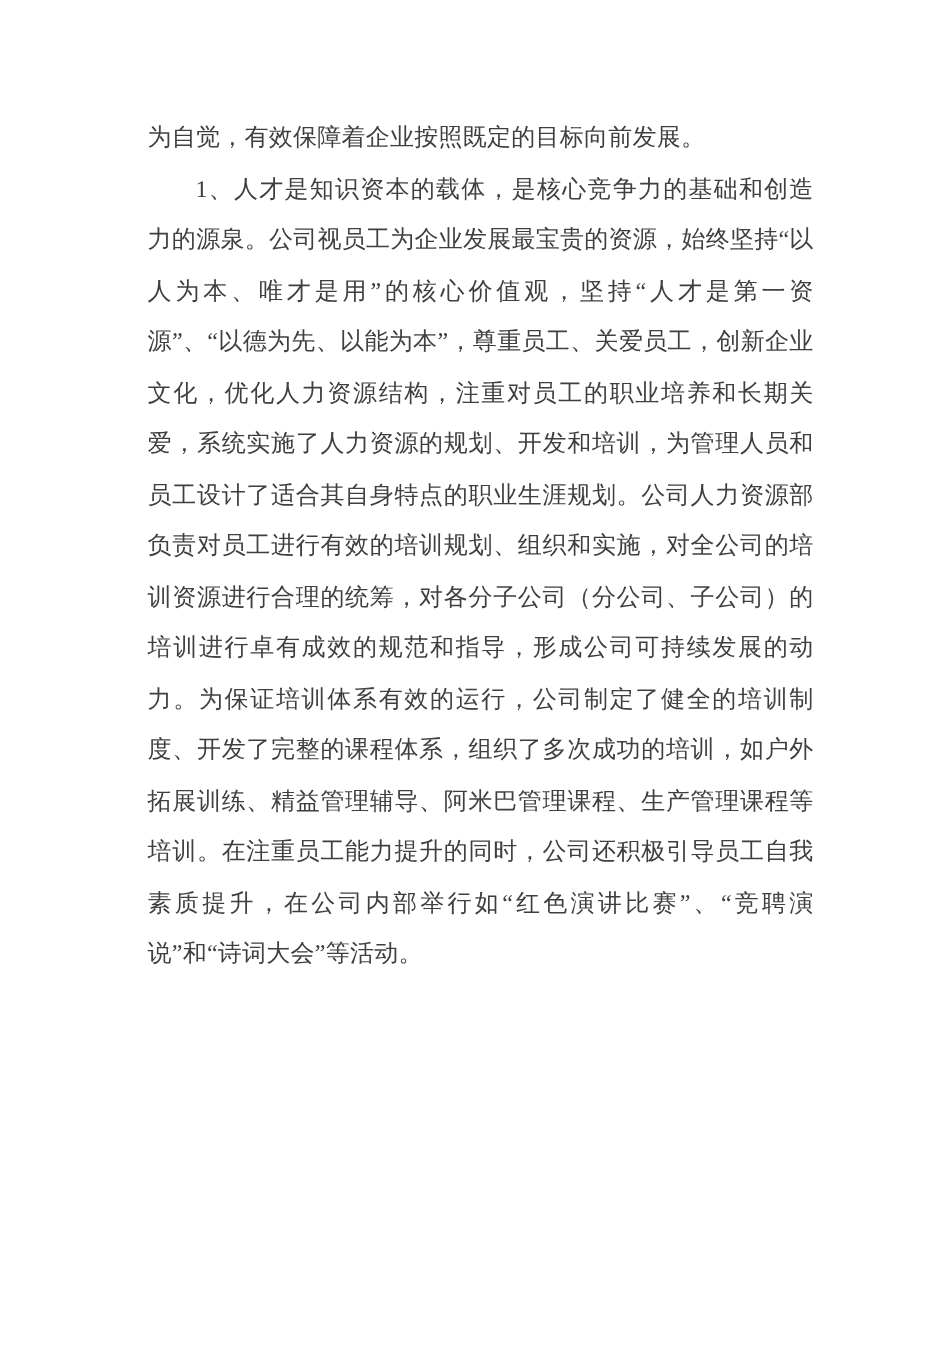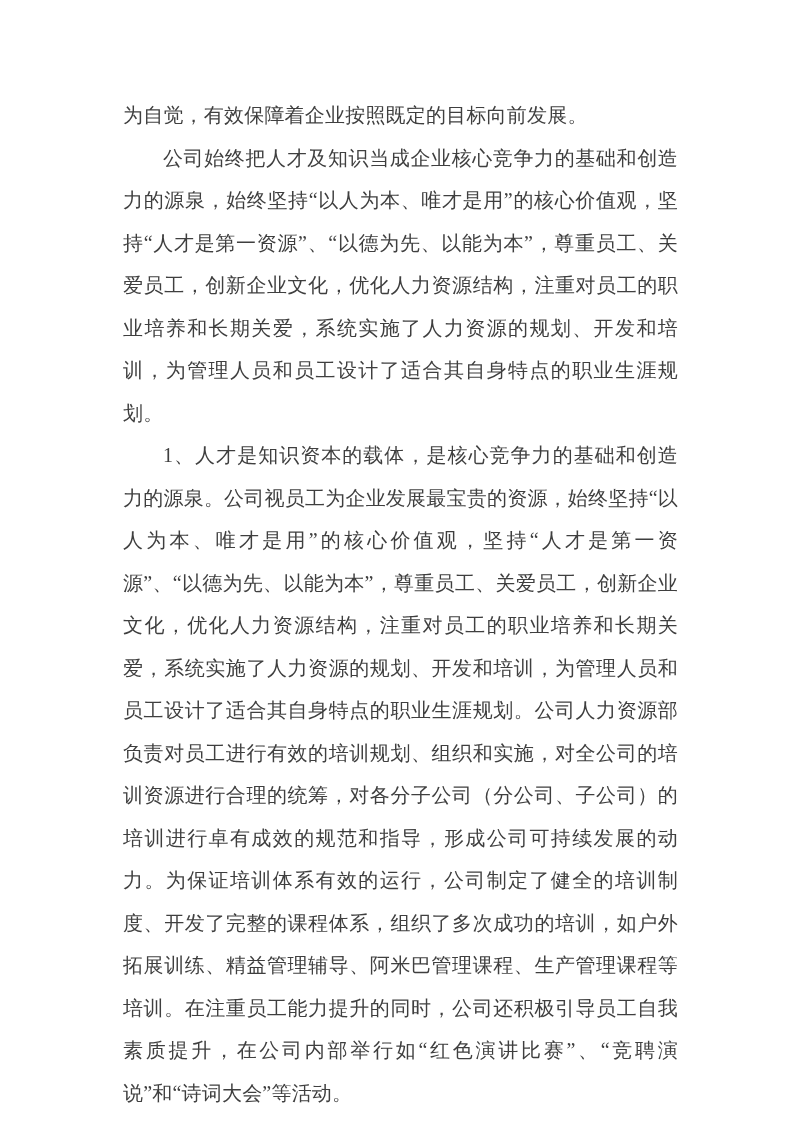--- a/index.html
+++ b/index.html
@@ -35,16 +35,15 @@
     text-indent: 2em;
   }
 </style>
 </head>
 <body>
 
 <div class="scan-page" style="background: rgb(255, 255, 255);">
   <div class="text-block" style="color: rgb(63, 63, 63);">
 
   <p class="">为自觉，有效保障着企业按照既定的目标向前发展。</p>
-      <p class="indent">公司始终把人才及知识当成企业核心竞争力的基础和创造力的源泉，始终坚持“以人为本、唯才是用”的核心价值观，坚持“人才是第一资源”、“以德为先、以能为本”，尊重员工、关爱员工，创新企业文化，优化人力资源结构，注重对员工的职业培养和长期关爱，系统实施了人力资源的规划、开发和培训，为管理人员和员工设计了适合其自身特点的职业生涯规划。</p>
       <p class="indent">1、人才是知识资本的载体，是核心竞争力的基础和创造力的源泉。公司视员工为企业发展最宝贵的资源，始终坚持“以人为本、唯才是用”的核心价值观，坚持“人才是第一资源”、“以德为先、以能为本”，尊重员工、关爱员工，创新企业文化，优化人力资源结构，注重对员工的职业培养和长期关爱，系统实施了人力资源的规划、开发和培训，为管理人员和员工设计了适合其自身特点的职业生涯规划。公司人力资源部负责对员工进行有效的培训规划、组织和实施，对全公司的培训资源进行合理的统筹，对各分子公司（分公司、子公司）的培训进行卓有成效的规范和指导，形成公司可持续发展的动力。为保证培训体系有效的运行，公司制定了健全的培训制度、开发了完整的课程体系，组织了多次成功的培训，如户外拓展训练、精益管理辅导、阿米巴管理课程、生产管理课程等培训。在注重员工能力提升的同时，公司还积极引导员工自我素质提升，在公司内部举行如“红色演讲比赛”、“竞聘演说”和“诗词大会”等活动。</p>
     </div>
 </div>
 
 </body></html>

